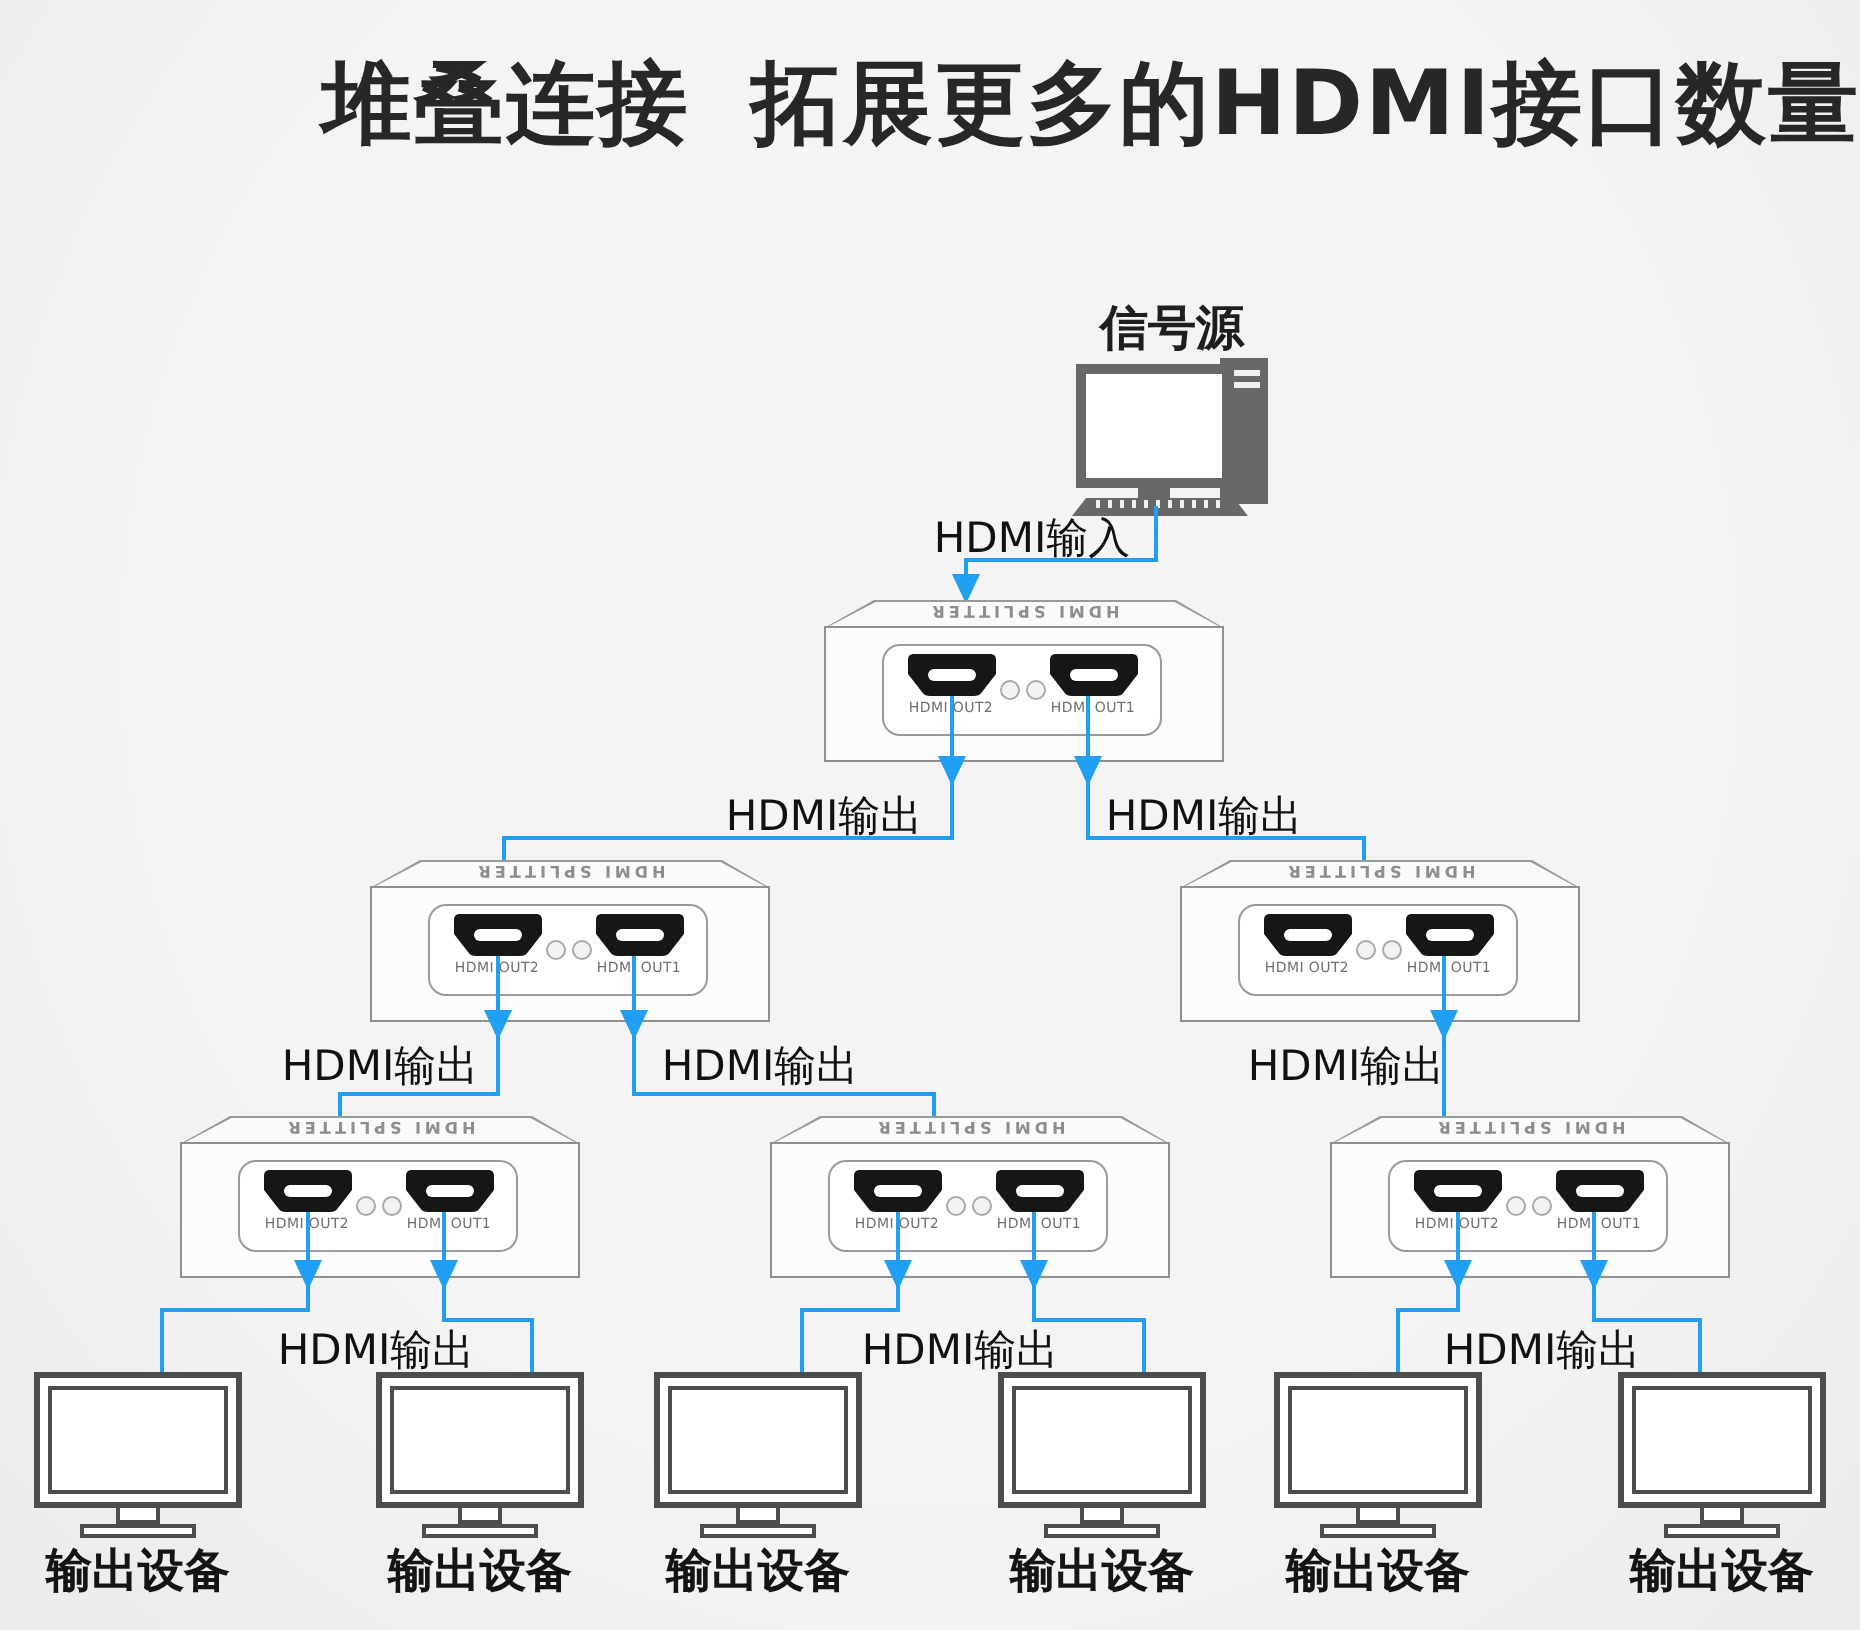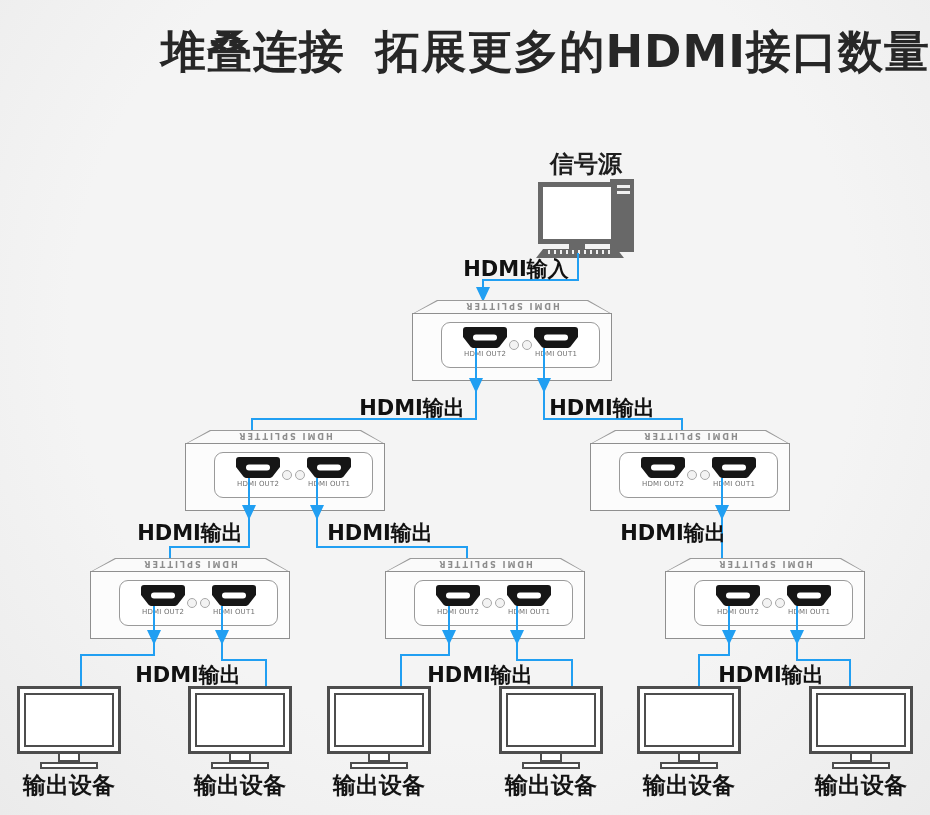--- a/index.html
+++ b/index.html
@@ -32,21 +32,21 @@
   .sp-top{position:absolute;left:0;top:0;width:200px;height:14px;}
   .sp-top-out{position:absolute;inset:0;background:#9a9a9a;
     clip-path:polygon(12.5% 0,88% 0,100% 100%,0 100%);}
   .sp-top-in{position:absolute;left:1px;right:1px;top:1px;bottom:0;background:#fafafa;
     clip-path:polygon(12.5% 0,88% 0,100% 100%,0 100%);}
   .sp-top-text{position:absolute;left:0;right:0;top:1px;text-align:center;
     font-size:8px;font-weight:700;color:#8d8d8d;letter-spacing:2px;
     transform:rotate(180deg);white-space:nowrap;}
   .sp-front{position:absolute;left:0;top:13px;width:198px;height:66px;
     background:#fcfcfc;border:1px solid #8f8f8f;}
-  .sp-panel{position:absolute;left:28px;top:8px;width:159px;height:46px;
+  .sp-panel{position:absolute;left:28px;top:8px;width:140px;height:46px;
     border:1px solid #9a9a9a;border-radius:9px;background:#fff;box-sizing:border-box;
     display:flex;justify-content:center;align-items:flex-start;gap:2px;padding-top:4px;}
   .sp-port{display:flex;flex-direction:column;align-items:center;}
   .sp-port-label{font-size:7px;color:#6f6f6f;margin-top:1px;letter-spacing:.2px;white-space:nowrap;}
   .sp-leds{display:flex;gap:3px;margin-top:13px;}
   .sp-led{width:8px;height:8px;border:1px solid #a8a8a8;border-radius:50%;background:#f3f3f3;}
   
   .monitor{position:absolute;width:104px;}
   .mon-screen{width:104px;height:68px;border:3px solid #4d4d4d;background:#fff;
     box-sizing:border-box;padding:4px;}
@@ -56,21 +56,21 @@
   .mon-base{width:58px;height:7px;border:2px solid #4d4d4d;background:#fff;
     margin:0 auto;box-sizing:border-box;}
   .mon-label{position:absolute;transform:translateX(-50%);font-size:23px;font-weight:700;
     color:#141414;white-space:nowrap;}
   
   .lv{position:absolute;width:2px;background:#219ff2;}
   .lh{position:absolute;height:2px;background:#219ff2;}
   .arr{position:absolute;width:0;height:0;border-left:7px solid transparent;
     border-right:7px solid transparent;border-top:15px solid #219ff2;}
   .out-label,.in-label{position:absolute;transform:translateX(-50%);
-    font-size:21px;font-weight:700;color:#111;white-space:nowrap;}
+    font-size:21px;font-weight:400;color:#111;white-space:nowrap;}
 </style>
 </head>
 <body>
 
 <div id="canvas">
 
   <div class="title">堆叠连接 拓展更多的HDMI接口数量</div>
 
   <div class="src-label">信号源</div>
   <div class="pc">

